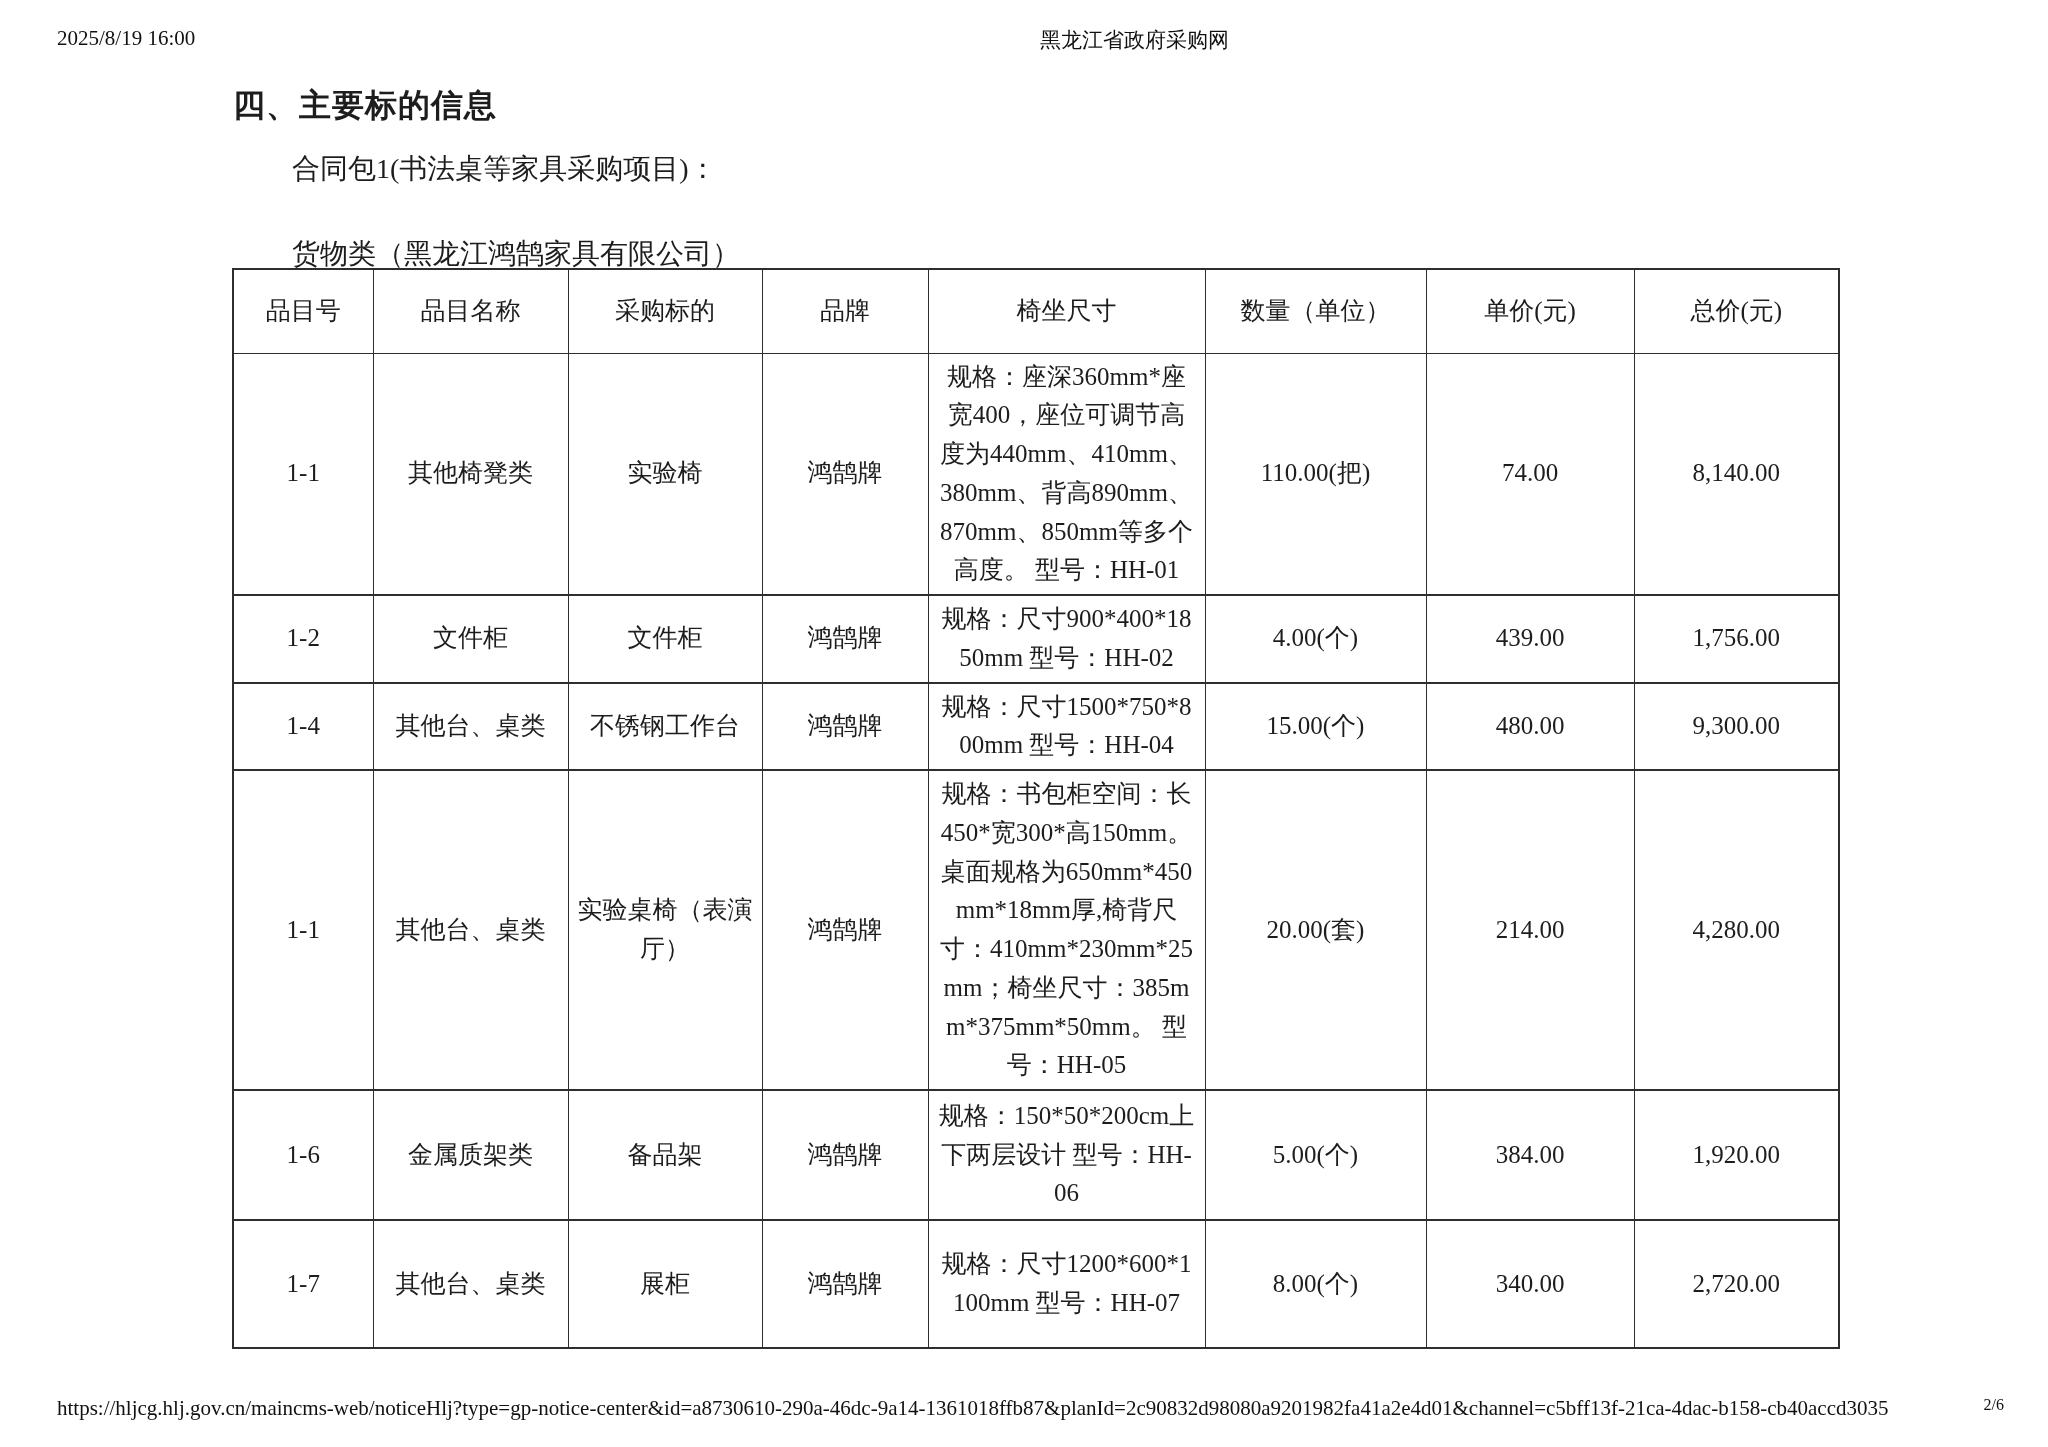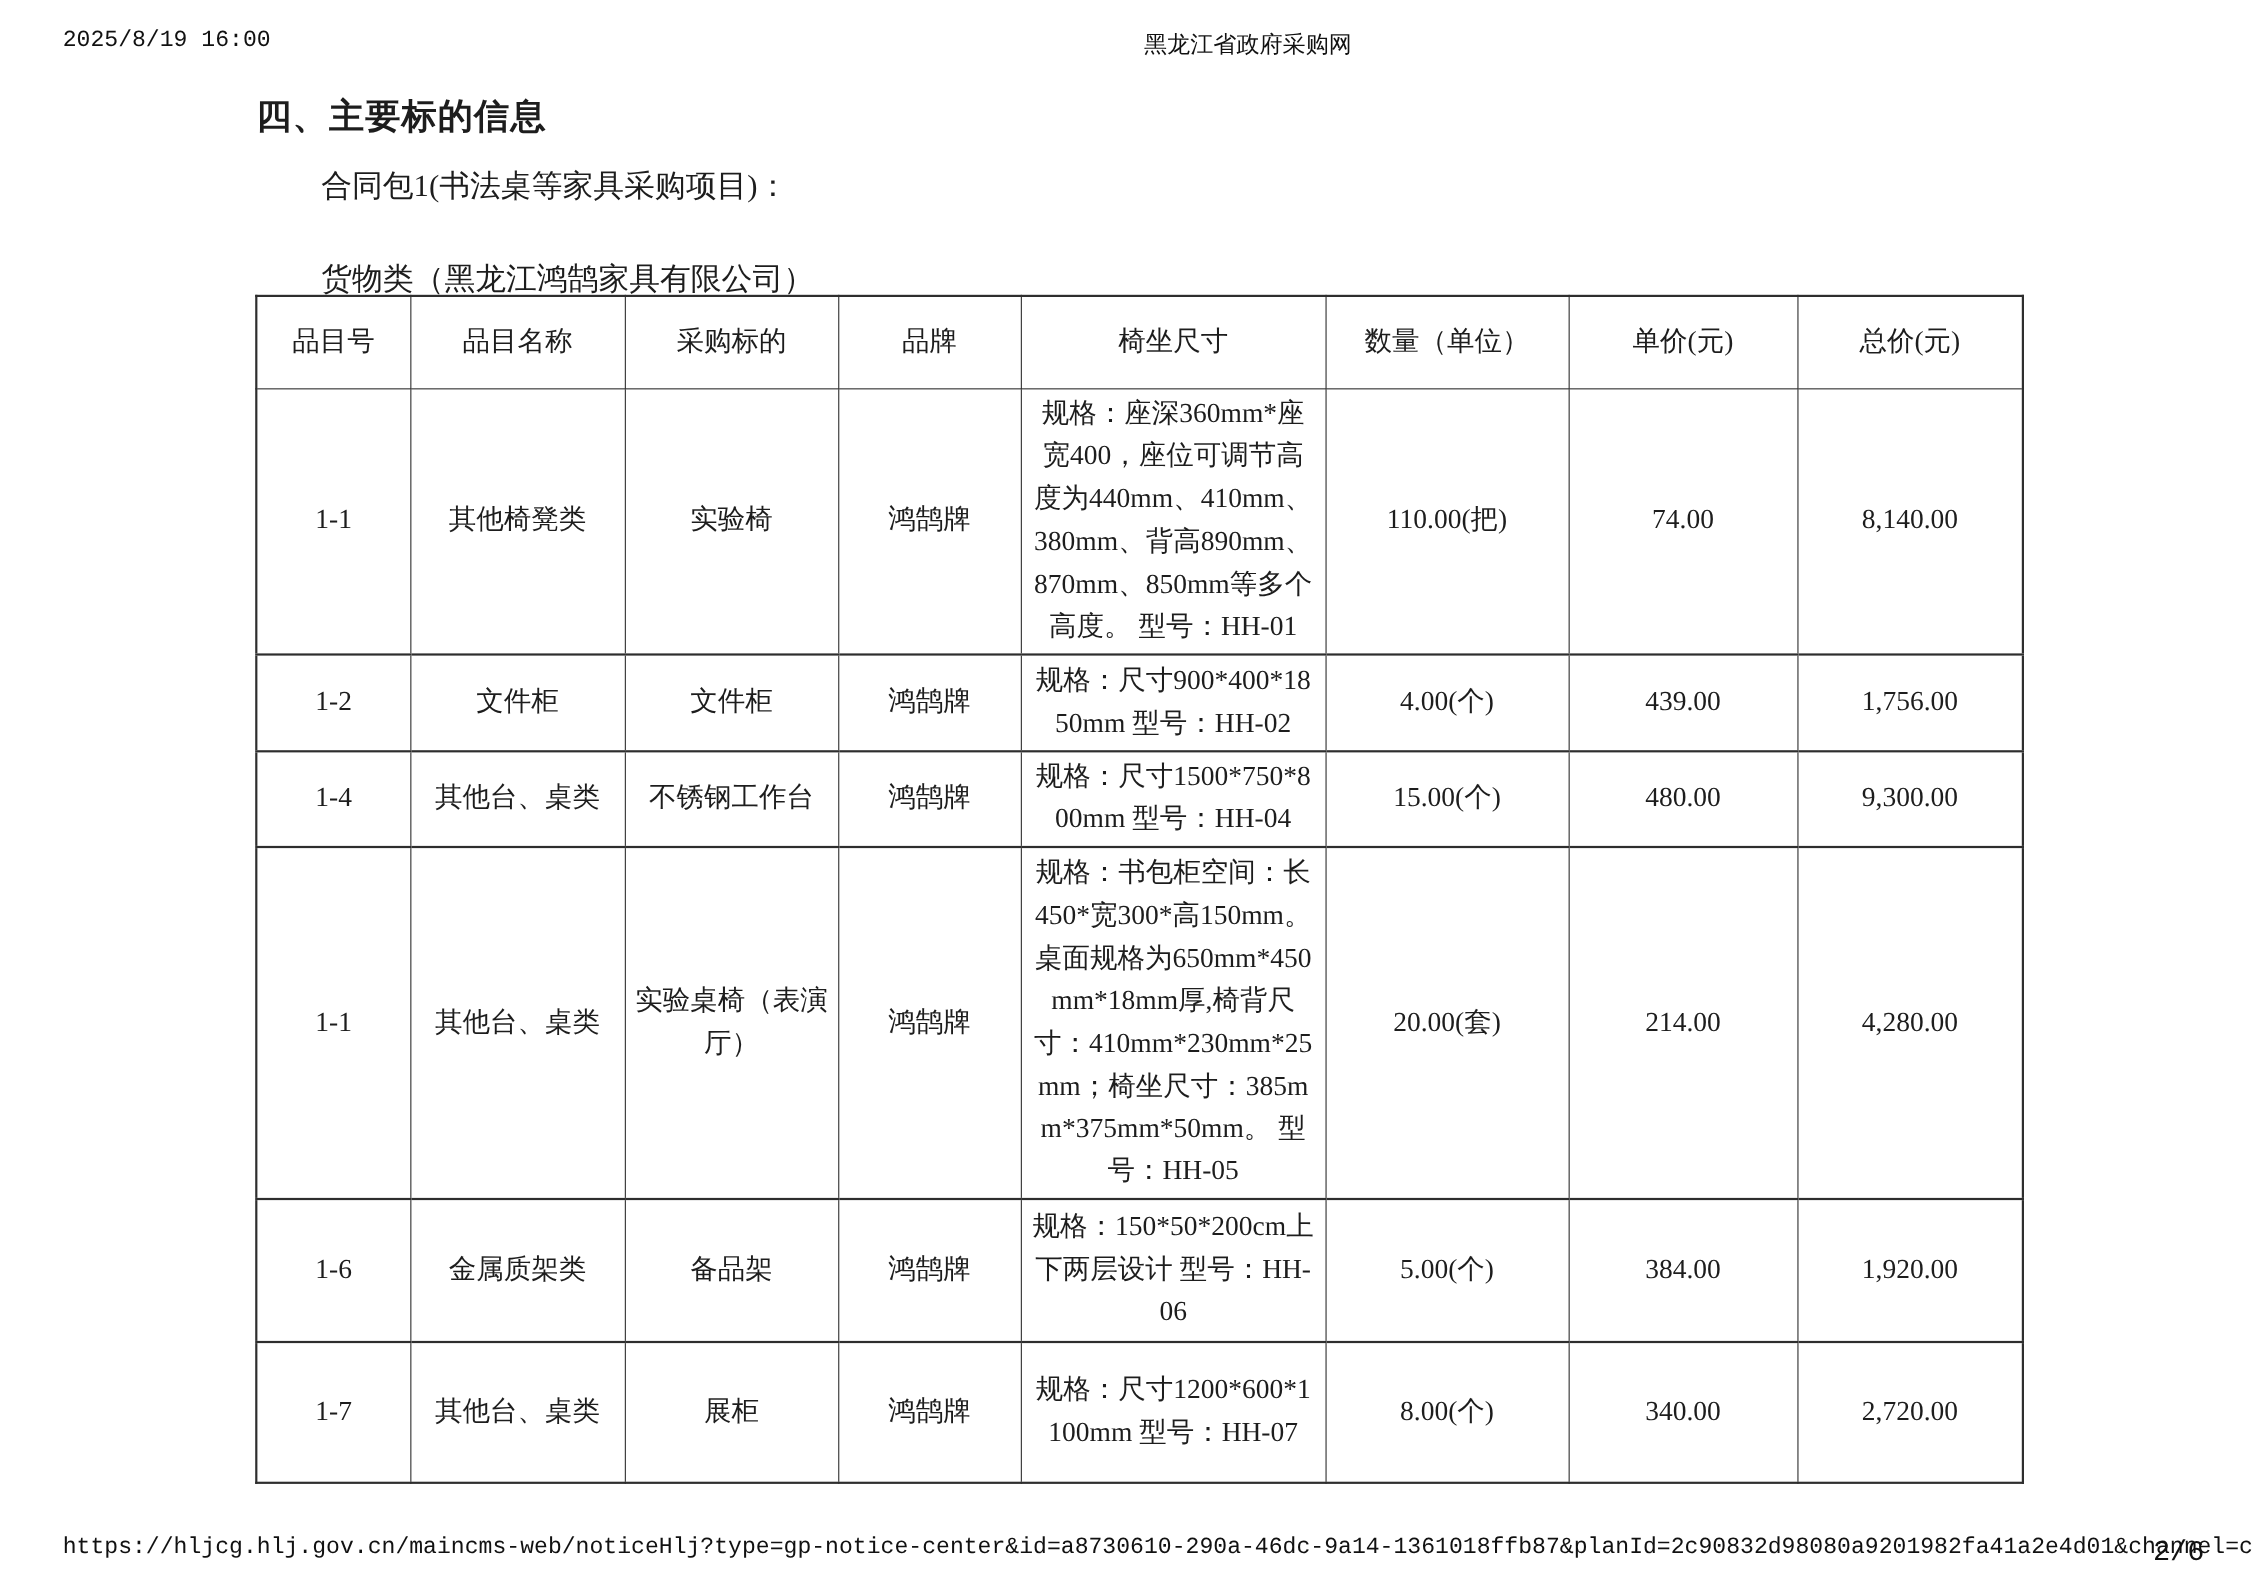--- a/index.html
+++ b/index.html
@@ -4,27 +4,27 @@
 <style>
   html,body { margin:0; padding:0; }
   body {
     width:2048px; height:1447px;
     background:#ffffff;
     position:relative;
     font-family:"Liberation Serif","DejaVu Serif",serif;
     color:#1d1d1d;
     overflow:hidden;
   }
-  .sans { font-family:Liberation Mono, monospace; }
+  .sans { font-family:Liberation Serif, serif; }
 
   
   .hdr-datetime { position:absolute; left:57px; top:26px; font-size:21px; color:#111; }
   .hdr-site     { position:absolute; left:1040px; top:26px; font-size:21px; color:#111; }
   .ftr-url      { position:absolute; left:57px; top:1396px; font-size:21px; color:#111; white-space:nowrap; }
-  .ftr-page     { position:absolute; right:44px; top:1396px; font-size:26px; color:#111;margin-left:16px; }
+  .ftr-page     { position:absolute; right:44px; top:1396px; font-size:16px; color:#111;margin-left:16px; }
 
   
   .section-title { position:absolute; left:233px; top:84px; font-size:32px; font-weight:bold; letter-spacing:1px;text-align:center; }
   .sub-line1     { position:absolute; left:292px; top:150px; font-size:28px; }
   .sub-line2     { position:absolute; left:292px; top:203px; font-size:28px;margin-top:32px; }
 
   
   table.items {
     position:absolute; left:232px; top:268px;
     width:1606px;

